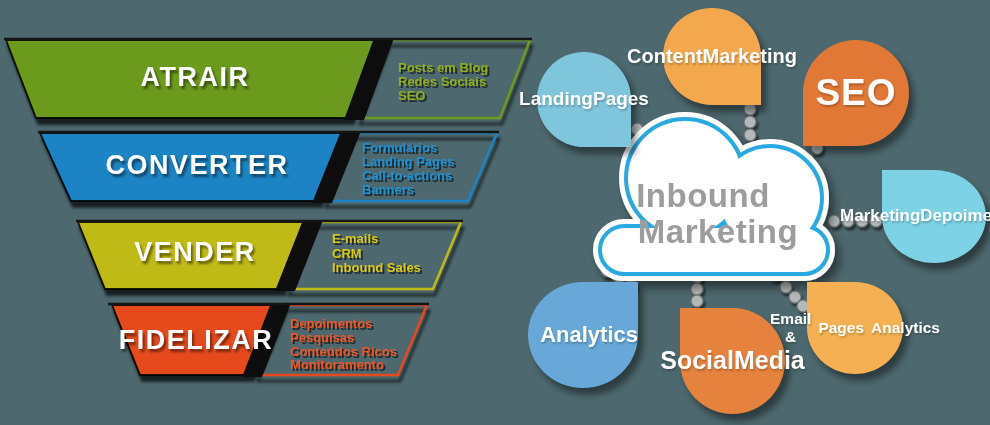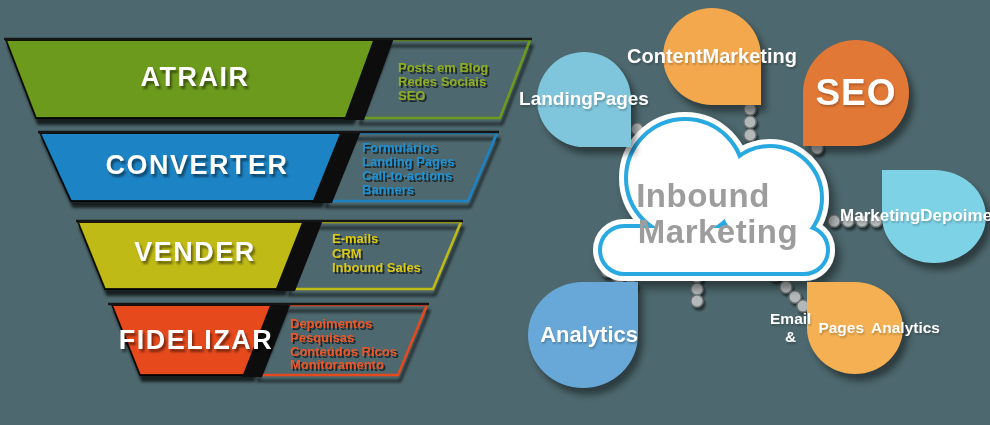--- a/index.html
+++ b/index.html
@@ -196,18 +196,22 @@
     <span>Marketing</span>
     <span>Depoimentos</span>
   </div>
 
   <div class="bubble" style="left: 807px; top: 282px; width: 96px; height: 92px; border-radius: 0px 50% 50%; font-size: 15.5px; background-color: rgb(244, 176, 82); gap: 7px;">
     <span>Email &amp;</span>
     <span>Pages</span>
     <span>Analytics</span>
   </div>
 
+  <div class="bubble" style="left: 680px; top: 308px; width: 105px; height: 106px; border-radius: 0px 50% 50%; font-size: 25px; background-color: rgb(229, 130, 62);">
+    <span>Social</span>
+    <span>Media</span>
+  </div>
 
   <div class="bubble" style="left: 528px; top: 282px; width: 110px; height: 106px; border-radius: 50% 0px 50% 50%; font-size: 22px; background-color: rgb(104, 168, 216); justify-content: flex-end;">
     <span>Analytics</span>
   </div>
 
 </div>
 
 </body></html>

